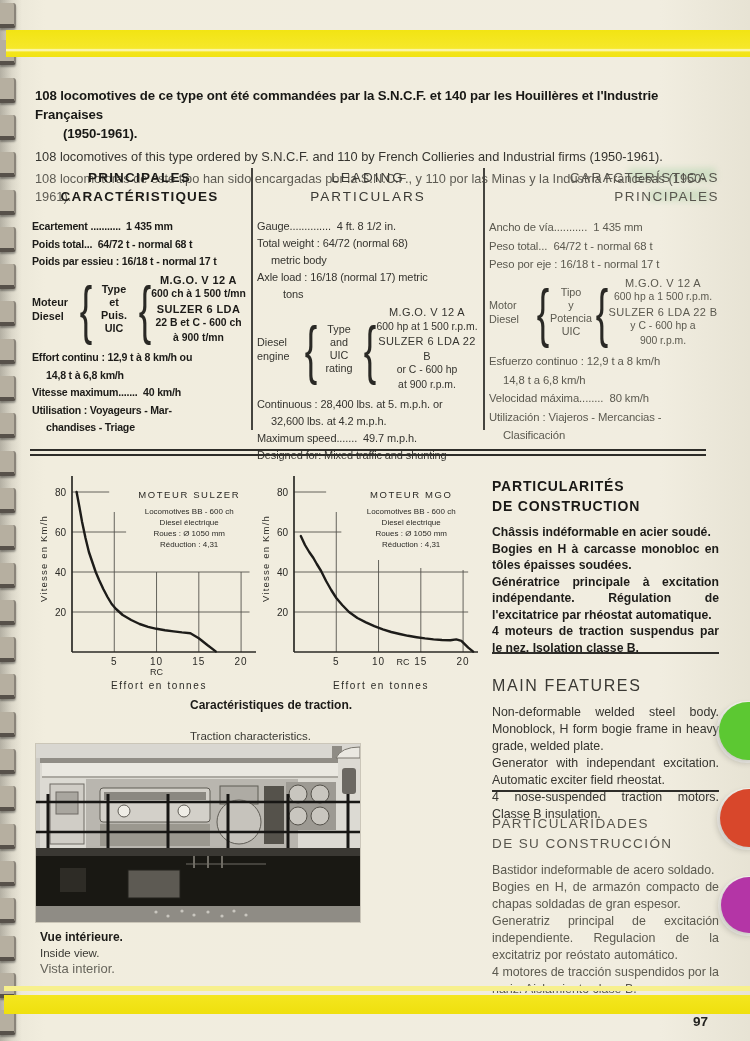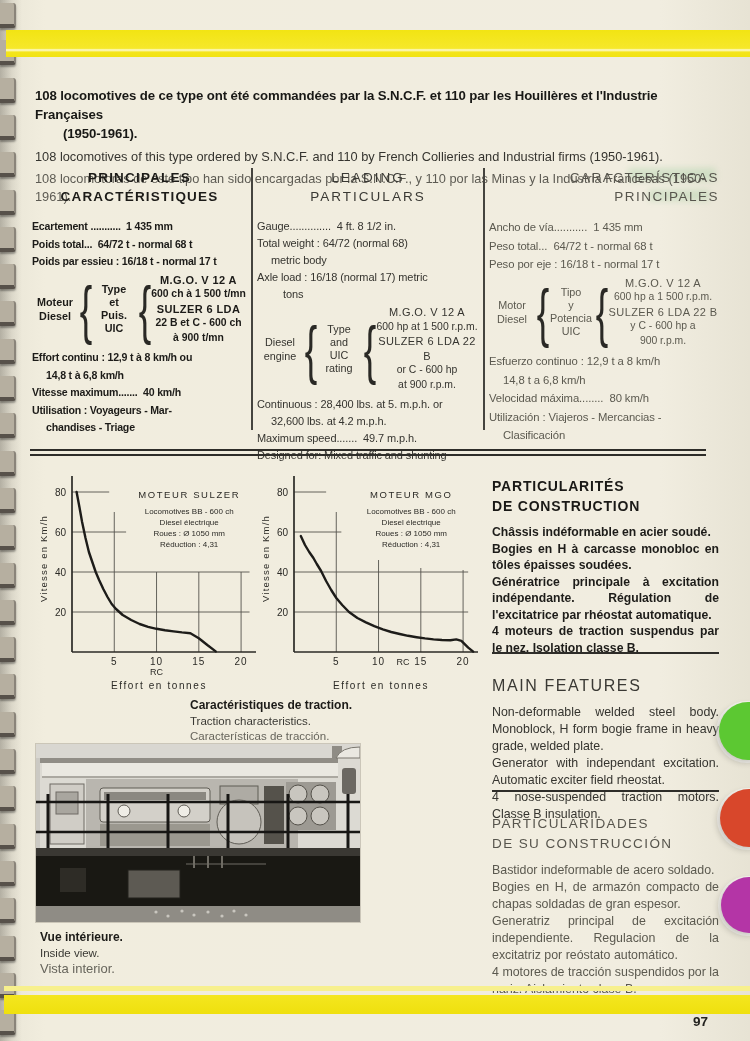--- a/index.html
+++ b/index.html
@@ -37,38 +37,38 @@
   .t-en{font-weight:400;font-size:13.5px;letter-spacing:2px;color:#3a3934;}
   .t-es{font-weight:400;font-size:13.5px;letter-spacing:1.5px;color:#57554d;text-align:right;}
   .srow{white-space:pre-wrap;line-height:17.5px;}
   .c-fr .srow{font-weight:700;font-size:10.6px;letter-spacing:-.2px;color:#1c1b18;}
   .c-en .srow{font-size:11px;letter-spacing:-.1px;color:#35342f;line-height:17px;}
   .c-es .srow{font-size:11.3px;letter-spacing:-.1px;color:#5b594f;line-height:18.5px;}
   .ind1{padding-left:14px;} .ind2{padding-left:26px;}
   .engine{display:flex;align-items:center;margin:2px 0 4px 0;}
   .eng-label{text-align:left;line-height:14px;}
   .c-fr .eng-label,.c-fr .eng-inner,.c-fr .eng-vals{font-weight:700;color:#1c1b18;}
-  .eng-label{font-size:10.8px;width:46px;flex:none;text-align:center;}
+  .eng-label{font-size:10.8px;width:46px;flex:none;}
   .brace{flex:none;width:13px;font-size:52px;font-weight:300;transform:scaleY(1.25) scaleX(.72);
     color:#2a2925;line-height:0;}
   .brace::before{content:"{";}
   .eng-inner{font-size:10.8px;width:46px;flex:none;text-align:center;line-height:13px;}
   .c-en .eng-label,.c-en .eng-inner,.c-en .eng-vals{color:#35342f;font-weight:400;}
   .c-es .eng-label,.c-es .eng-inner,.c-es .eng-vals{color:#5b594f;font-weight:400;}
   .eng-vals{flex:1;text-align:center;line-height:14.5px;font-size:10.4px;}
   .eng-vals .big{font-size:11px;letter-spacing:.4px;}
   
   .dbl-rule{position:absolute;left:30px;width:676px;top:449px;height:7px;
     border-top:2.2px solid #2e2d29;border-bottom:2.2px solid #2e2d29;box-sizing:border-box;}
   
   .chart{position:absolute;top:468px;width:228px;height:224px;}
   #chart1{left:36px;} #chart2{left:258px;}
   .chart-caption{position:absolute;left:190px;top:698px;width:220px;line-height:15.5px;}
   .chart-caption .fr{font-weight:700;font-size:12px;color:#1c1b18;}
-  .chart-caption .en{font-size:11.5px;color:#3a3934;}
+  .chart-caption .en{font-size:11.5px;color:#3a3934;margin-top:15px;}
   .chart-caption .es{font-size:11.5px;color:#67655c;}
   
   .rcol{position:absolute;left:492px;width:227px;}
   .rcol h3{margin:12px 0 8px 0;text-align:left;line-height:20px;}
   .h-frc{font-weight:700;font-size:14px;letter-spacing:.8px;color:#1a1916;}
   .h-enc{font-weight:400;font-size:16px;letter-spacing:1.6px;color:#3a3934;}
   .h-esc{font-weight:400;font-size:13.5px;letter-spacing:1.4px;color:#57554d;}
   .rcol p{margin:0;text-align:justify;}
   .p-fr p{font-weight:700;font-size:12.2px;line-height:16.5px;color:#1d1c19;}
   .p-en p{font-size:12.4px;line-height:17px;color:#35342f;}
@@ -122,21 +122,21 @@
       <div class="bind-tab" style="top: 972.8px;"></div>
       <div class="bind-tab" style="top: 1010.1px;"></div>
     </div>
 
   <div class="band-top"></div>
   <div class="ghost" style="left:628px;top:168px;width:88px;height:13px;"></div>
   <div class="ghost" style="left:648px;top:190px;width:62px;height:11px;"></div>
 
   <div class="intro">
     <div class="fr">
-      <div>108 locomotives de ce type ont été commandées par la S.N.C.F. et 110 par les Houillères et l'Industrie Françaises</div>
+      <div>108 locomotives de ce type ont été commandées par la S.N.C.F. et 140 par les Houillères et l'Industrie Françaises</div>
       <div class="l2">(1950-1961).</div>
     </div>
     <div class="en">108 locomotives of this type ordered by S.N.C.F. and 110 by French Collieries and Industrial firms (1950-1961).</div>
     <div class="es">108 locomotoras de este tipo han sido encargadas por la S.N.C.F., y 110 por las Minas y la Industria Francesas (1950-1961).</div>
   </div>
 
   <div class="vdiv" style="left:251px;"></div>
   <div class="vdiv" style="left:483px;"></div>
 
   <div class="col c-fr" style="left:32px;width:215px;">

